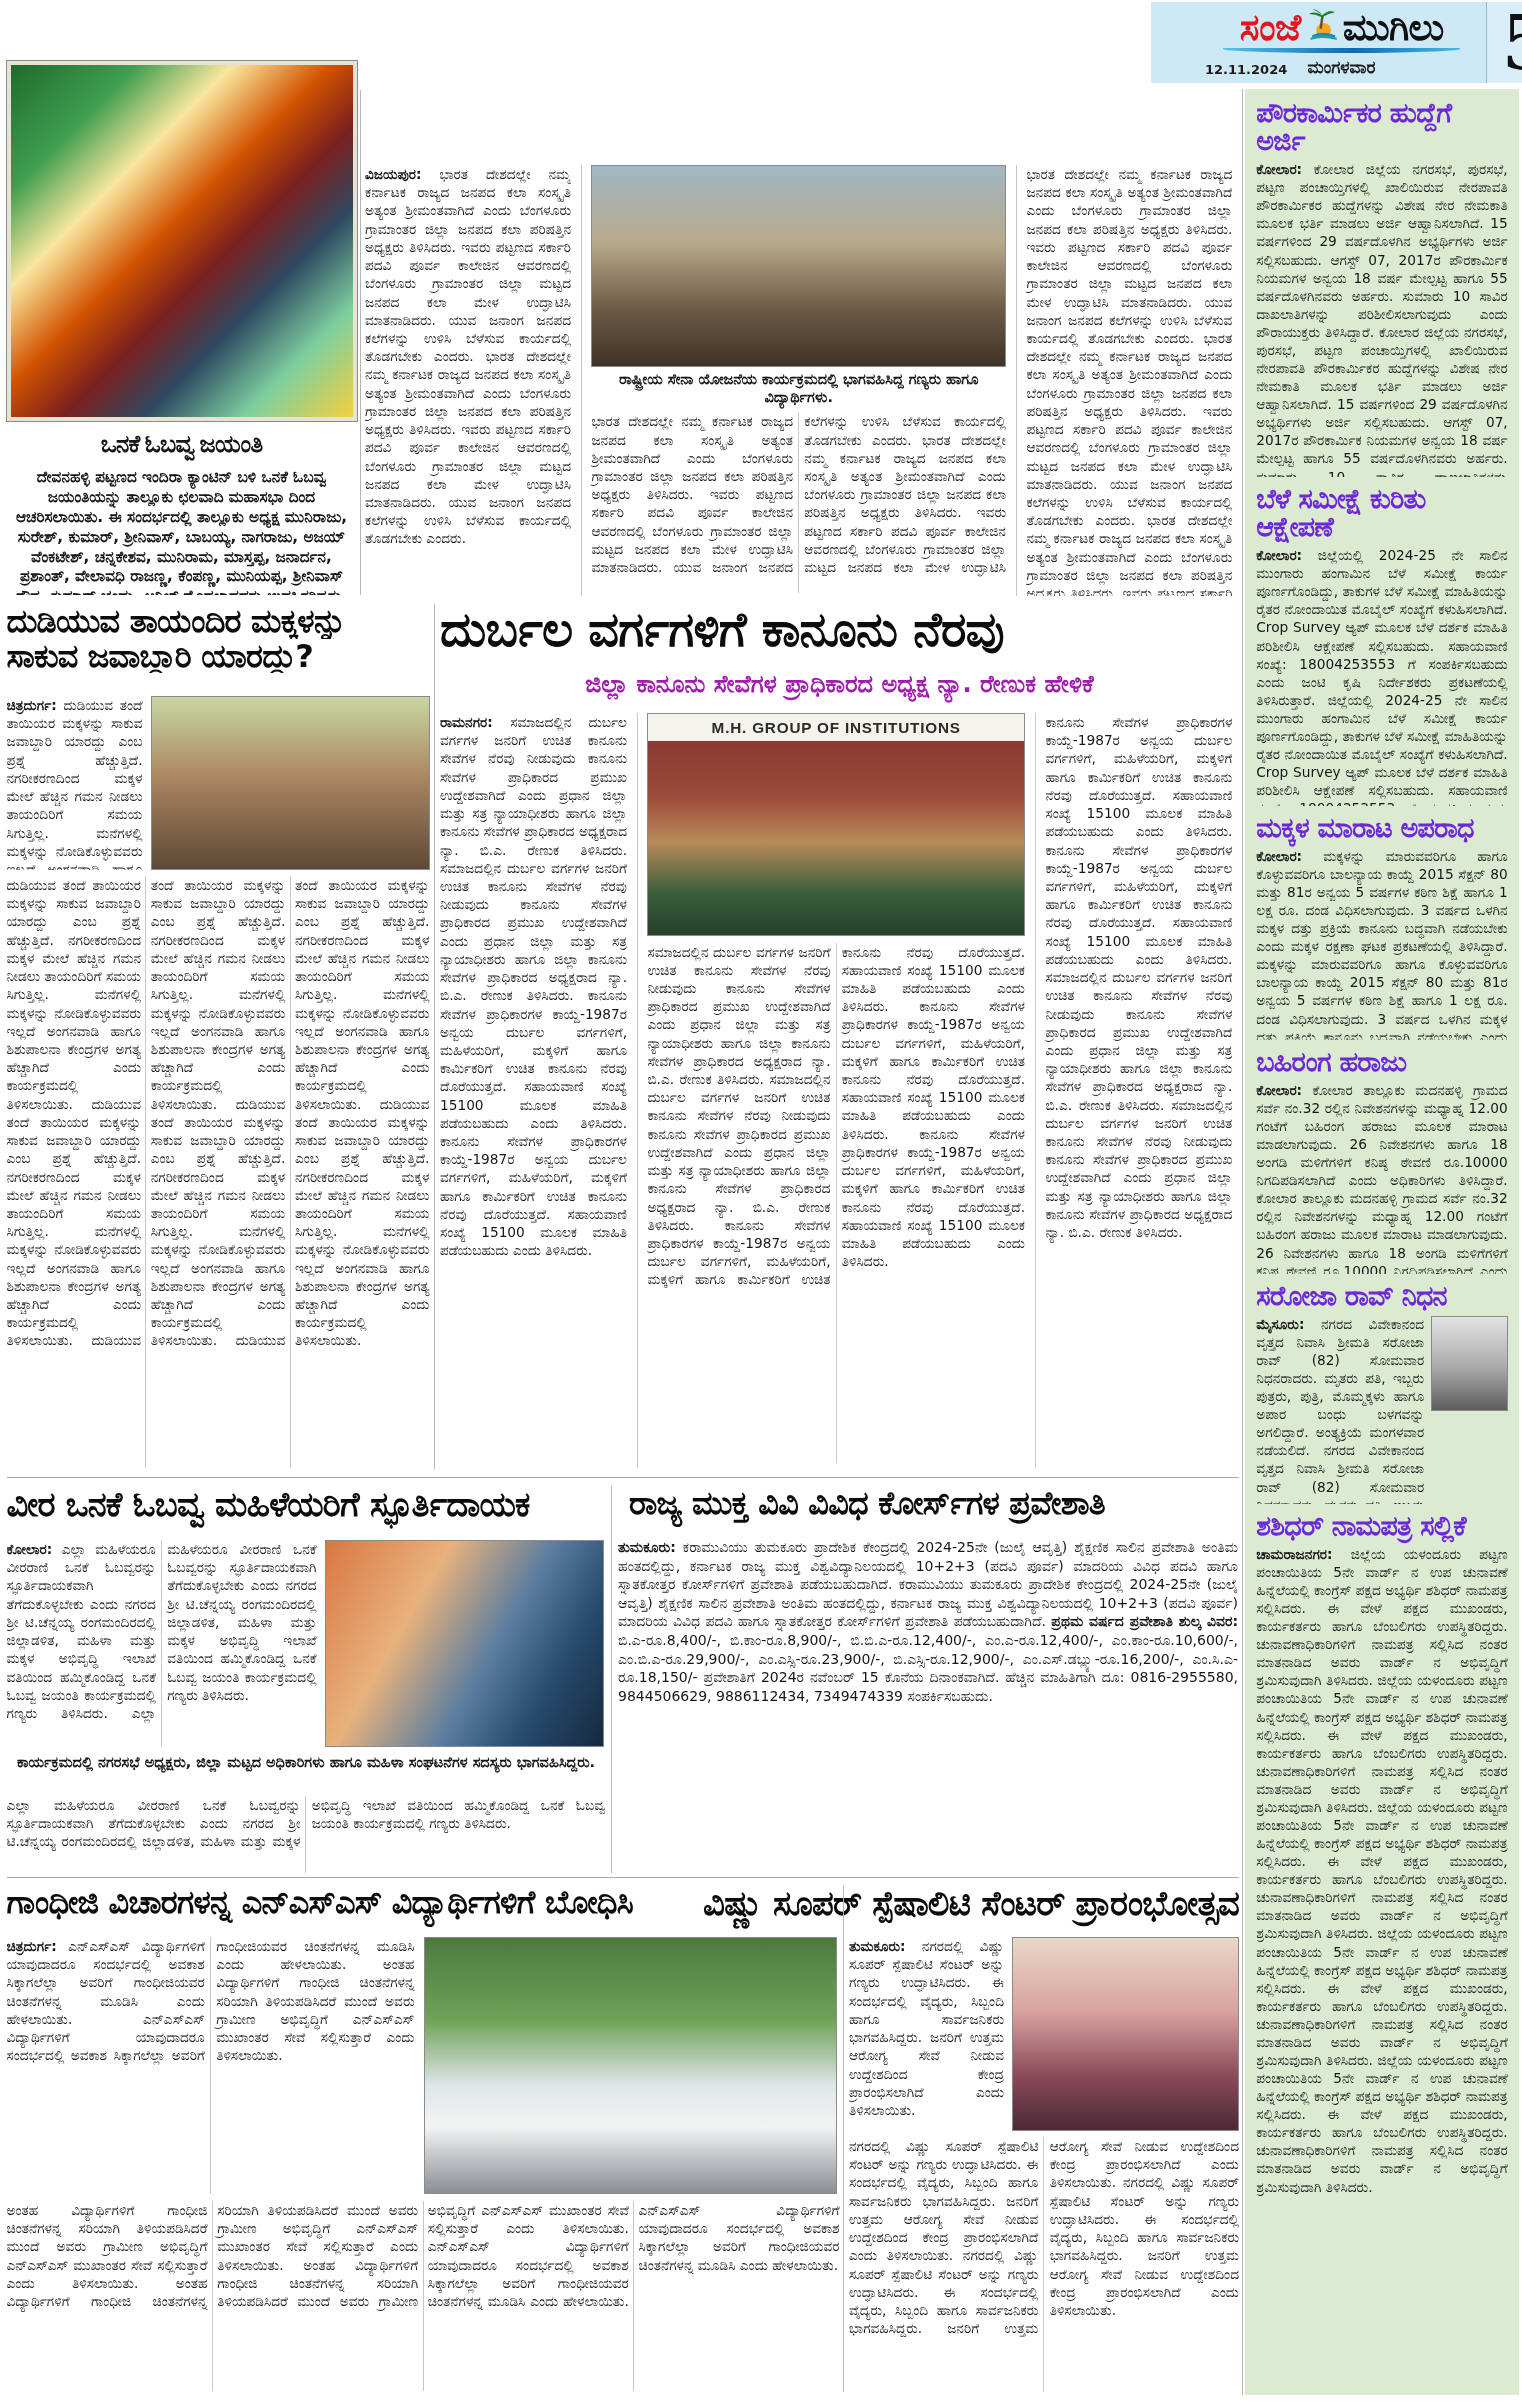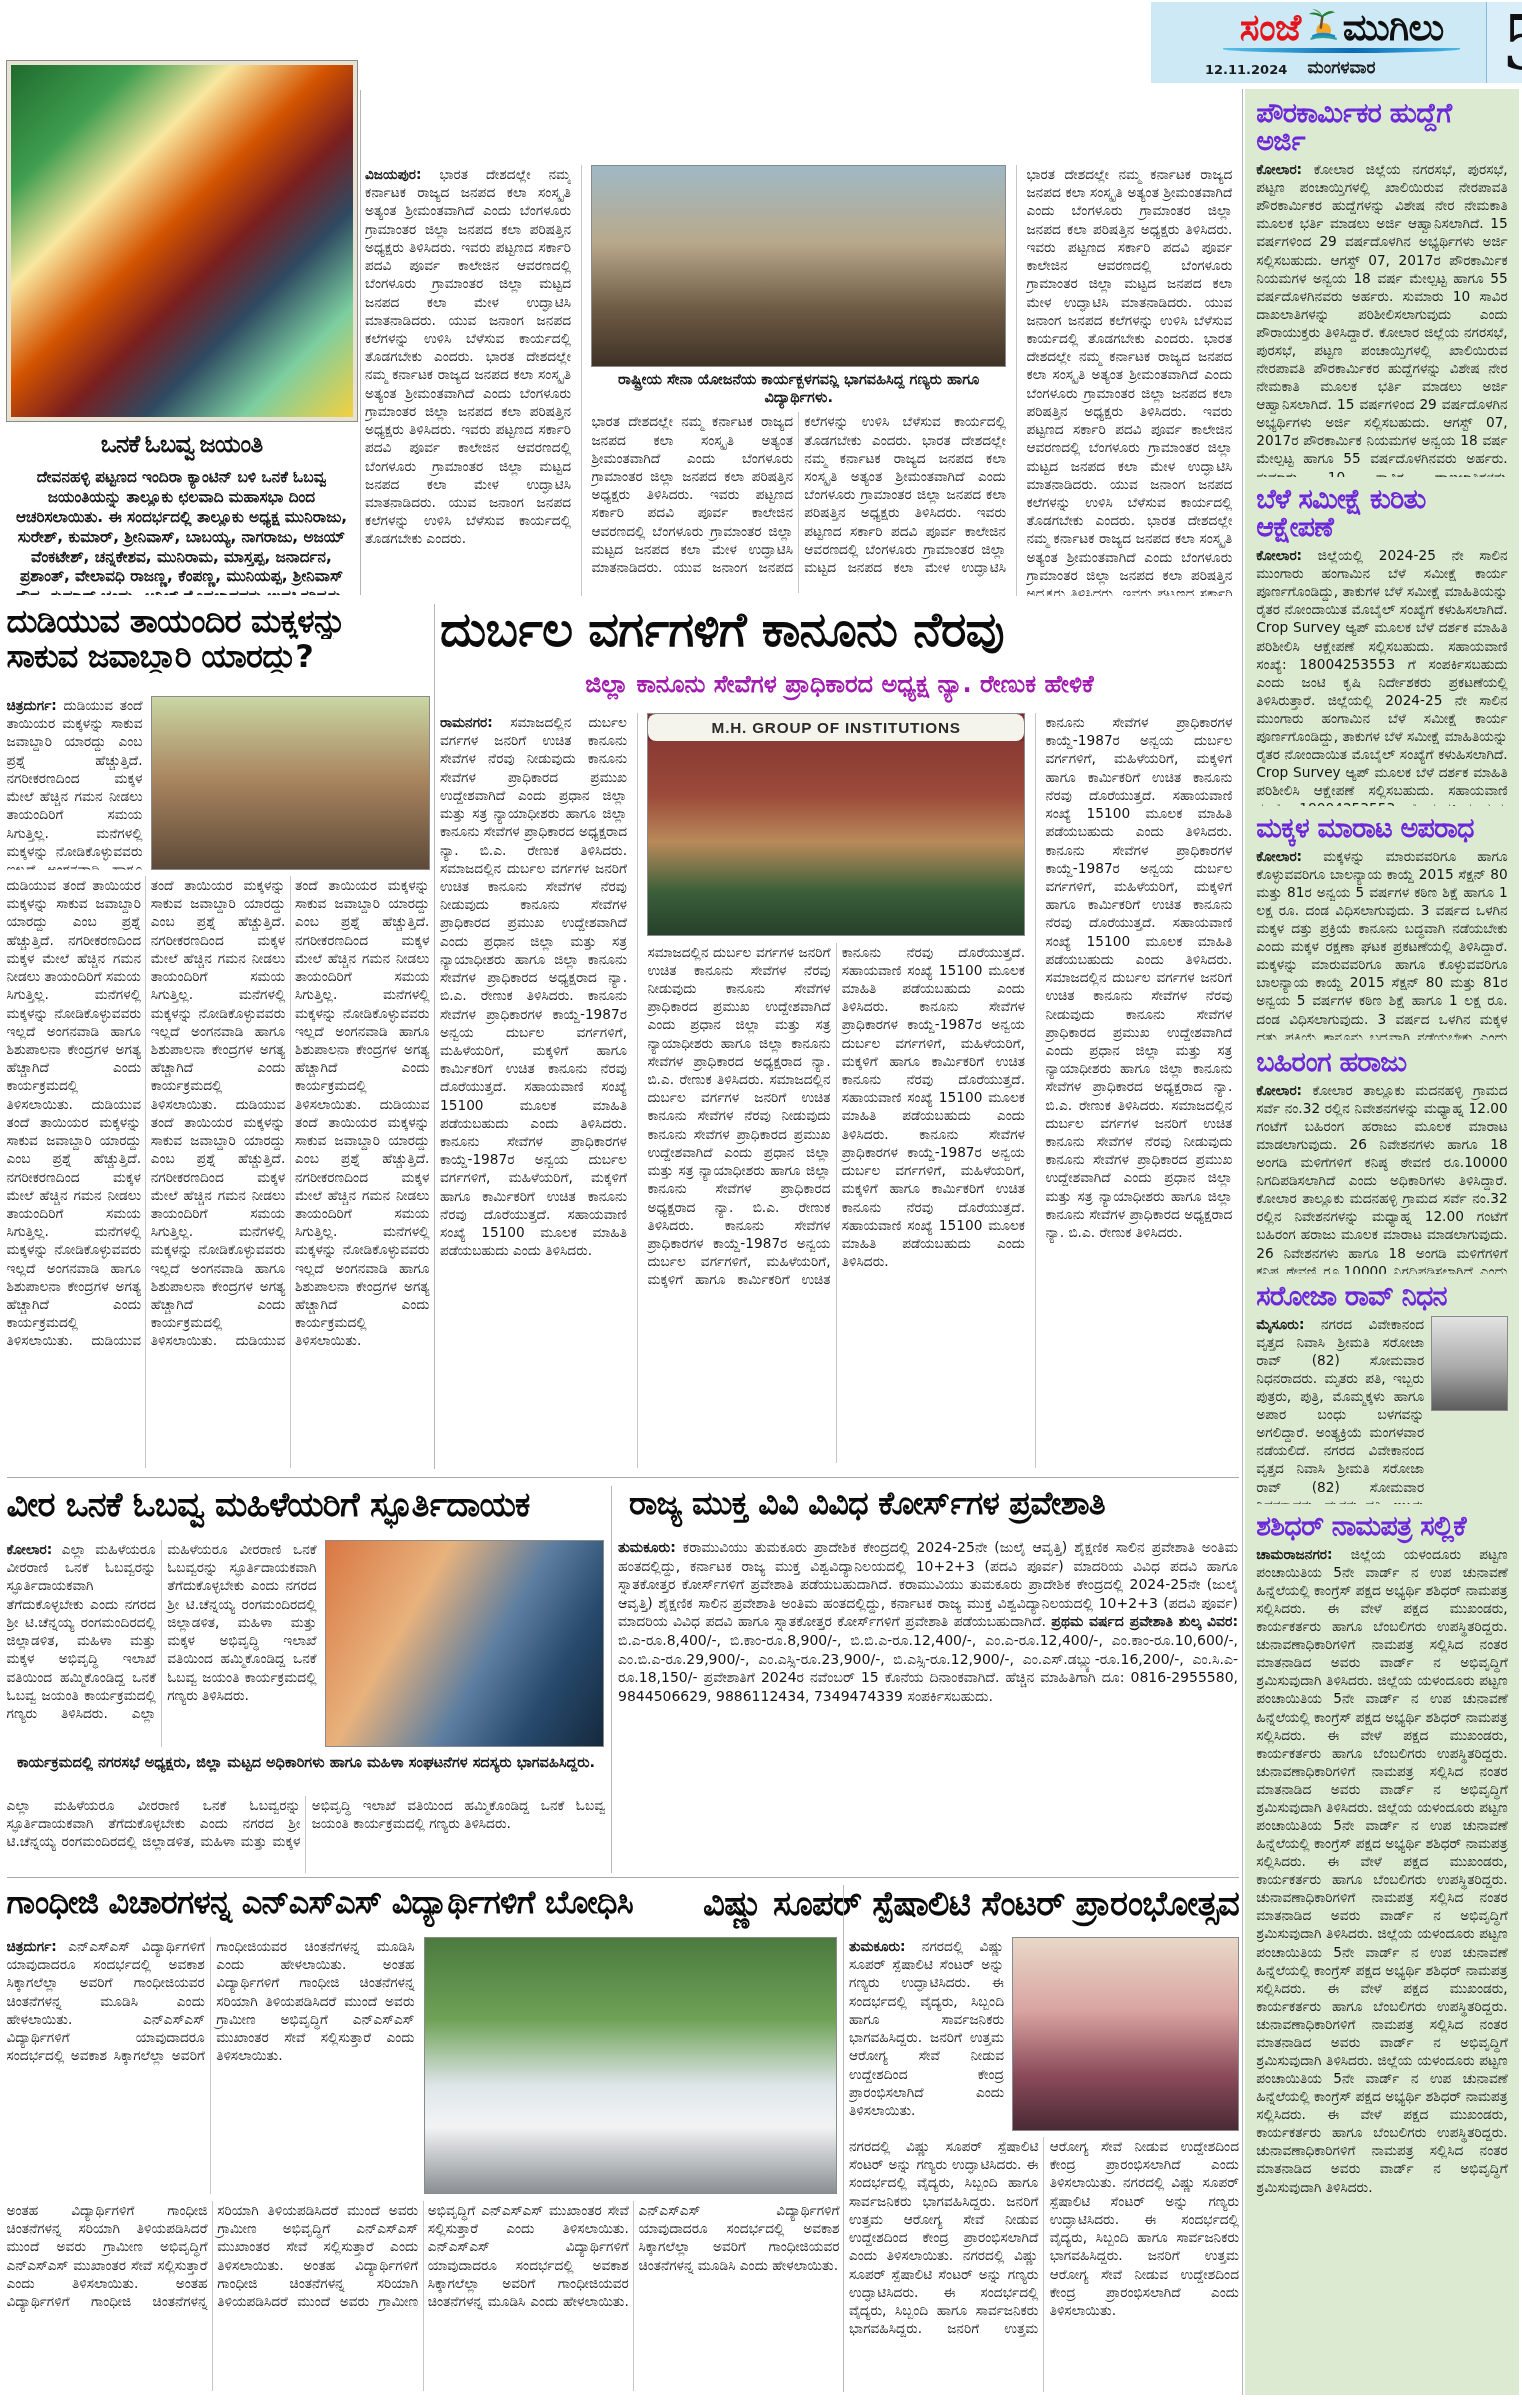--- a/index.html
+++ b/index.html
@@ -28,21 +28,21 @@
   .swoosh{width:82%;height:4.8px;border-radius:0 0 60% 60%/0 0 100% 100%;
           background:linear-gradient(90deg,#57c1ea,#0a6cb4 55%,#49b8e8);margin-top:2.4px;}
   .mast-day{font-size:17px;font-weight:bold;color:#1b1b1b;margin-top:4.8px;}
   .mast-date{position:absolute;left:8px;bottom:6.5px;font-size:13px;font-weight:bold;color:#1b1b1b;}
   .mast-num{width:76px;border-left:1.6px solid #85bcd9;background:#d9eef9;display:flex;align-items:center;justify-content:center;}
   .mast-num span{font-family:"DejaVu Serif","Liberation Serif",serif;font-size:74px;line-height:1;color:#111;}
   .rail{background:#dcead2;box-sizing:border-box;padding:9.7px 11.3px;overflow:hidden;}
   .rail h2{font-size:27px;font-weight:bold;letter-spacing:-0.8px;margin:8px 0 4.8px 0;line-height:1.05;color:#6d28d9;}
   .banner-strip{background:#f4f3ec;color:#2b2b2b;font-family:"Liberation Sans",sans-serif;
                 font-weight:bold;font-size:15.3px;letter-spacing:0.8px;text-align:center;
-                line-height:27.4px;height:27.4px;overflow:hidden;border-radius:8px;}
+                line-height:27.4px;height:27.4px;overflow:hidden;}
 </style>
 </head>
 <body>
 
 <div class="page">
 
   <div class="abs mast" style="left:1151px;top:2px;width:412px;height:81px;padding-left:46px;">
     <div class="mast-brand">
       <div class="brand-row">
         <span class="brand-first">ಸಂಜೆ</span>
@@ -78,21 +78,21 @@
     <p style="margin:0;font-size:15.3px;line-height:1.3;font-weight:600;text-align:center;">ದೇವನಹಳ್ಳಿ ಪಟ್ಟಣದ ಇಂದಿರಾ ಕ್ಯಾಂಟಿನ್ ಬಳಿ ಒನಕೆ ಓಬವ್ವ ಜಯಂತಿಯನ್ನು ತಾಲ್ಲೂಕು ಛಲವಾದಿ ಮಹಾಸಭಾ ದಿಂದ ಆಚರಿಸಲಾಯಿತು. ಈ ಸಂದರ್ಭದಲ್ಲಿ ತಾಲ್ಲೂಕು ಅಧ್ಯಕ್ಷ ಮುನಿರಾಜು, ಸುರೇಶ್, ಕುಮಾರ್, ಶ್ರೀನಿವಾಸ್, ಬಾಬಯ್ಯ, ನಾಗರಾಜು, ಅಜಯ್ ವೆಂಕಟೇಶ್, ಚನ್ನಕೇಶವ, ಮುನಿರಾಮ, ಮಾಸ್ತಪ್ಪ, ಜನಾರ್ದನ, ಪ್ರಶಾಂತ್, ವೇಲಾವಧಿ ರಾಜಣ್ಣ, ಕೆಂಪಣ್ಣ, ಮುನಿಯಪ್ಪ, ಶ್ರೀನಿವಾಸ್ ಗೌಡ, ಕುಮಾರ್ ಚಂದ್ರು, ಅನಿಲ್ ಮೊದಲಾದವರು ಉಪಸ್ಥಿತರಿದ್ದರು.</p>
   </div>
 
   <div class="abs" style="left:365px;top:165px;width:873px;height:431px;display:flex;gap:9.7px;">
     <div class="body-text" style="width:206px;height:431px;">
       <b class="dateline">ವಿಜಯಪುರ:</b>
       <span>ಭಾರತ ದೇಶದಲ್ಲೇ ನಮ್ಮ ಕರ್ನಾಟಕ ರಾಜ್ಯದ ಜನಪದ ಕಲಾ ಸಂಸ್ಕೃತಿ ಅತ್ಯಂತ ಶ್ರೀಮಂತವಾಗಿದೆ ಎಂದು ಬೆಂಗಳೂರು ಗ್ರಾಮಾಂತರ ಜಿಲ್ಲಾ ಜನಪದ ಕಲಾ ಪರಿಷತ್ತಿನ ಅಧ್ಯಕ್ಷರು ತಿಳಿಸಿದರು. ಇವರು ಪಟ್ಟಣದ ಸರ್ಕಾರಿ ಪದವಿ ಪೂರ್ವ ಕಾಲೇಜಿನ ಆವರಣದಲ್ಲಿ ಬೆಂಗಳೂರು ಗ್ರಾಮಾಂತರ ಜಿಲ್ಲಾ ಮಟ್ಟದ ಜನಪದ ಕಲಾ ಮೇಳ ಉದ್ಘಾಟಿಸಿ ಮಾತನಾಡಿದರು. ಯುವ ಜನಾಂಗ ಜನಪದ ಕಲೆಗಳನ್ನು ಉಳಿಸಿ ಬೆಳೆಸುವ ಕಾರ್ಯದಲ್ಲಿ ತೊಡಗಬೇಕು ಎಂದರು. ಭಾರತ ದೇಶದಲ್ಲೇ ನಮ್ಮ ಕರ್ನಾಟಕ ರಾಜ್ಯದ ಜನಪದ ಕಲಾ ಸಂಸ್ಕೃತಿ ಅತ್ಯಂತ ಶ್ರೀಮಂತವಾಗಿದೆ ಎಂದು ಬೆಂಗಳೂರು ಗ್ರಾಮಾಂತರ ಜಿಲ್ಲಾ ಜನಪದ ಕಲಾ ಪರಿಷತ್ತಿನ ಅಧ್ಯಕ್ಷರು ತಿಳಿಸಿದರು. ಇವರು ಪಟ್ಟಣದ ಸರ್ಕಾರಿ ಪದವಿ ಪೂರ್ವ ಕಾಲೇಜಿನ ಆವರಣದಲ್ಲಿ ಬೆಂಗಳೂರು ಗ್ರಾಮಾಂತರ ಜಿಲ್ಲಾ ಮಟ್ಟದ ಜನಪದ ಕಲಾ ಮೇಳ ಉದ್ಘಾಟಿಸಿ ಮಾತನಾಡಿದರು. ಯುವ ಜನಾಂಗ ಜನಪದ ಕಲೆಗಳನ್ನು ಉಳಿಸಿ ಬೆಳೆಸುವ ಕಾರ್ಯದಲ್ಲಿ ತೊಡಗಬೇಕು ಎಂದರು. </span>
     </div>
     <div style="width:436px;height:431px;border-left:0.8px solid #c6c6c6;border-right:0.8px solid #c6c6c6;padding:0 9.7px;box-sizing:border-box;">
       <div class="photo" style="width:100%;height:202px;background:linear-gradient(180deg,#9fb8c4 0%,#b9a98c 38%,#6d5a44 72%,#3e3226 100%);"></div>
-      <div class="caption-bold" style="height:39px;margin-top:3.2px;">ರಾಷ್ಟ್ರೀಯ ಸೇನಾ ಯೋಜನೆಯ ಕಾರ್ಯಕ್ಬಳಗವನ್ಲಿ ಭಾಗವಹಿಸಿದ್ದ ಗಣ್ಯರು ಹಾಗೂ ವಿದ್ಯಾರ್ಥಿಗಳು.</div>
+      <div class="caption-bold" style="height:39px;margin-top:3.2px;">ರಾಷ್ಟ್ರೀಯ ಸೇನಾ ಯೋಜನೆಯ ಕಾರ್ಯಕ್ರಮದಲ್ಲಿ ಭಾಗವಹಿಸಿದ್ದ ಗಣ್ಯರು ಹಾಗೂ ವಿದ್ಯಾರ್ಥಿಗಳು.</div>
       <div class="body-text cols2" style="height:181px;margin-top:3.2px;">
         <span>ಭಾರತ ದೇಶದಲ್ಲೇ ನಮ್ಮ ಕರ್ನಾಟಕ ರಾಜ್ಯದ ಜನಪದ ಕಲಾ ಸಂಸ್ಕೃತಿ ಅತ್ಯಂತ ಶ್ರೀಮಂತವಾಗಿದೆ ಎಂದು ಬೆಂಗಳೂರು ಗ್ರಾಮಾಂತರ ಜಿಲ್ಲಾ ಜನಪದ ಕಲಾ ಪರಿಷತ್ತಿನ ಅಧ್ಯಕ್ಷರು ತಿಳಿಸಿದರು. ಇವರು ಪಟ್ಟಣದ ಸರ್ಕಾರಿ ಪದವಿ ಪೂರ್ವ ಕಾಲೇಜಿನ ಆವರಣದಲ್ಲಿ ಬೆಂಗಳೂರು ಗ್ರಾಮಾಂತರ ಜಿಲ್ಲಾ ಮಟ್ಟದ ಜನಪದ ಕಲಾ ಮೇಳ ಉದ್ಘಾಟಿಸಿ ಮಾತನಾಡಿದರು. ಯುವ ಜನಾಂಗ ಜನಪದ ಕಲೆಗಳನ್ನು ಉಳಿಸಿ ಬೆಳೆಸುವ ಕಾರ್ಯದಲ್ಲಿ ತೊಡಗಬೇಕು ಎಂದರು. ಭಾರತ ದೇಶದಲ್ಲೇ ನಮ್ಮ ಕರ್ನಾಟಕ ರಾಜ್ಯದ ಜನಪದ ಕಲಾ ಸಂಸ್ಕೃತಿ ಅತ್ಯಂತ ಶ್ರೀಮಂತವಾಗಿದೆ ಎಂದು ಬೆಂಗಳೂರು ಗ್ರಾಮಾಂತರ ಜಿಲ್ಲಾ ಜನಪದ ಕಲಾ ಪರಿಷತ್ತಿನ ಅಧ್ಯಕ್ಷರು ತಿಳಿಸಿದರು. ಇವರು ಪಟ್ಟಣದ ಸರ್ಕಾರಿ ಪದವಿ ಪೂರ್ವ ಕಾಲೇಜಿನ ಆವರಣದಲ್ಲಿ ಬೆಂಗಳೂರು ಗ್ರಾಮಾಂತರ ಜಿಲ್ಲಾ ಮಟ್ಟದ ಜನಪದ ಕಲಾ ಮೇಳ ಉದ್ಘಾಟಿಸಿ ಮಾತನಾಡಿದರು. ಯುವ ಜನಾಂಗ ಜನಪದ ಕಲೆಗಳನ್ನು ಉಳಿಸಿ ಬೆಳೆಸುವ ಕಾರ್ಯದಲ್ಲಿ ತೊಡಗಬೇಕು ಎಂದರು. </span>
       </div>
     </div>
     <div class="body-text" style="width:206px;height:431px;">
       <span>ಭಾರತ ದೇಶದಲ್ಲೇ ನಮ್ಮ ಕರ್ನಾಟಕ ರಾಜ್ಯದ ಜನಪದ ಕಲಾ ಸಂಸ್ಕೃತಿ ಅತ್ಯಂತ ಶ್ರೀಮಂತವಾಗಿದೆ ಎಂದು ಬೆಂಗಳೂರು ಗ್ರಾಮಾಂತರ ಜಿಲ್ಲಾ ಜನಪದ ಕಲಾ ಪರಿಷತ್ತಿನ ಅಧ್ಯಕ್ಷರು ತಿಳಿಸಿದರು. ಇವರು ಪಟ್ಟಣದ ಸರ್ಕಾರಿ ಪದವಿ ಪೂರ್ವ ಕಾಲೇಜಿನ ಆವರಣದಲ್ಲಿ ಬೆಂಗಳೂರು ಗ್ರಾಮಾಂತರ ಜಿಲ್ಲಾ ಮಟ್ಟದ ಜನಪದ ಕಲಾ ಮೇಳ ಉದ್ಘಾಟಿಸಿ ಮಾತನಾಡಿದರು. ಯುವ ಜನಾಂಗ ಜನಪದ ಕಲೆಗಳನ್ನು ಉಳಿಸಿ ಬೆಳೆಸುವ ಕಾರ್ಯದಲ್ಲಿ ತೊಡಗಬೇಕು ಎಂದರು. ಭಾರತ ದೇಶದಲ್ಲೇ ನಮ್ಮ ಕರ್ನಾಟಕ ರಾಜ್ಯದ ಜನಪದ ಕಲಾ ಸಂಸ್ಕೃತಿ ಅತ್ಯಂತ ಶ್ರೀಮಂತವಾಗಿದೆ ಎಂದು ಬೆಂಗಳೂರು ಗ್ರಾಮಾಂತರ ಜಿಲ್ಲಾ ಜನಪದ ಕಲಾ ಪರಿಷತ್ತಿನ ಅಧ್ಯಕ್ಷರು ತಿಳಿಸಿದರು. ಇವರು ಪಟ್ಟಣದ ಸರ್ಕಾರಿ ಪದವಿ ಪೂರ್ವ ಕಾಲೇಜಿನ ಆವರಣದಲ್ಲಿ ಬೆಂಗಳೂರು ಗ್ರಾಮಾಂತರ ಜಿಲ್ಲಾ ಮಟ್ಟದ ಜನಪದ ಕಲಾ ಮೇಳ ಉದ್ಘಾಟಿಸಿ ಮಾತನಾಡಿದರು. ಯುವ ಜನಾಂಗ ಜನಪದ ಕಲೆಗಳನ್ನು ಉಳಿಸಿ ಬೆಳೆಸುವ ಕಾರ್ಯದಲ್ಲಿ ತೊಡಗಬೇಕು ಎಂದರು. ಭಾರತ ದೇಶದಲ್ಲೇ ನಮ್ಮ ಕರ್ನಾಟಕ ರಾಜ್ಯದ ಜನಪದ ಕಲಾ ಸಂಸ್ಕೃತಿ ಅತ್ಯಂತ ಶ್ರೀಮಂತವಾಗಿದೆ ಎಂದು ಬೆಂಗಳೂರು ಗ್ರಾಮಾಂತರ ಜಿಲ್ಲಾ ಜನಪದ ಕಲಾ ಪರಿಷತ್ತಿನ ಅಧ್ಯಕ್ಷರು ತಿಳಿಸಿದರು. ಇವರು ಪಟ್ಟಣದ ಸರ್ಕಾರಿ ಪದವಿ ಪೂರ್ವ ಕಾಲೇಜಿನ ಆವರಣದಲ್ಲಿ ಬೆಂಗಳೂರು ಗ್ರಾಮಾಂತರ ಜಿಲ್ಲಾ ಮಟ್ಟದ ಜನಪದ ಕಲಾ ಮೇಳ ಉದ್ಘಾಟಿಸಿ ಮಾತನಾಡಿದರು. ಯುವ ಜನಾಂಗ ಜನಪದ ಕಲೆಗಳನ್ನು ಉಳಿಸಿ ಬೆಳೆಸುವ ಕಾರ್ಯದಲ್ಲಿ ತೊಡಗಬೇಕು ಎಂದರು. </span>
     </div>
   </div>
 
   <div class="abs" style="left:6.5px;top:604px;width:423px;">

